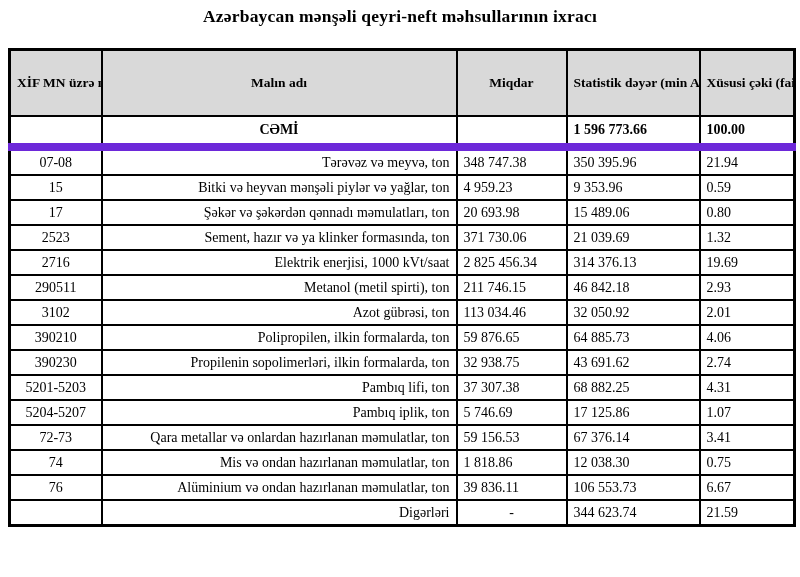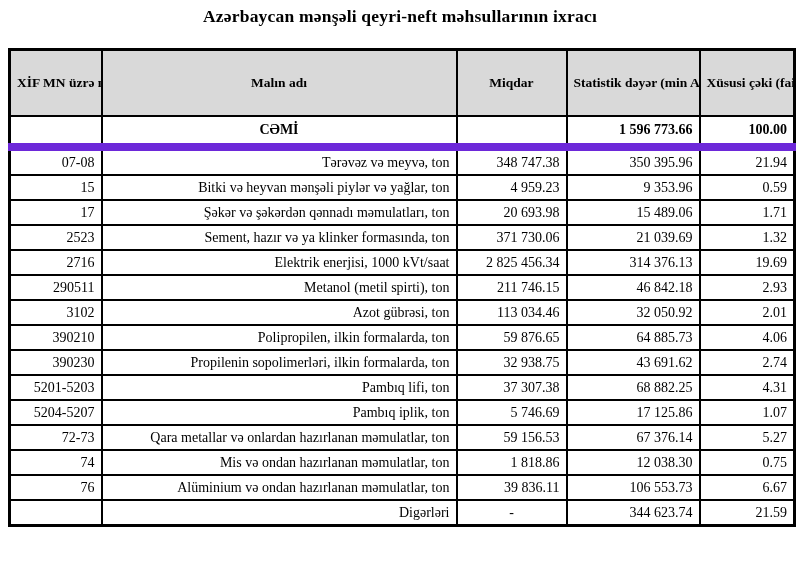--- a/index.html
+++ b/index.html
@@ -46,23 +46,23 @@
     white-space: normal;
     line-height: 1.25;
     font-size: 13.5px;
   }
   tr.total-row td {
     height: 26px;
     font-weight: bold;
     border-bottom: 8px solid #6d28d9;
   }
   tbody td { height: 23px; vertical-align: middle; }
-  .c-code { text-align: right; padding-left: 8px; }
+  .c-code { text-align: center; padding-left: 8px; }
   .c-name { text-align: right; padding-left: 8px; }
-  .c-num  { text-align: right; padding-right: 6px; }
+  .c-num  { padding-right: 6px; }
   .c-center { text-align: center; }
 </style>
 </head>
 <body>
 
 <div class="page">
 
   <h1 class="doc-title">Azərbaycan mənşəli qeyri-neft məhsullarının ixracı</h1>
 
   <table class="export-table">
@@ -102,21 +102,21 @@
         <td class="c-name">Bitki və heyvan mənşəli piylər və yağlar, ton</td>
         <td class="c-num">4 959.23</td>
         <td class="c-num">9 353.96</td>
         <td class="c-num">0.59</td>
       </tr>
       <tr>
         <td class="c-code">17</td>
         <td class="c-name">Şəkər və şəkərdən qənnadı məmulatları, ton</td>
         <td class="c-num">20 693.98</td>
         <td class="c-num">15 489.06</td>
-        <td class="c-num">1.71</td>
+        <td class="c-num">0.80</td>
       </tr>
       <tr>
         <td class="c-code">2523</td>
         <td class="c-name">Sement, hazır və ya klinker formasında, ton</td>
         <td class="c-num">371 730.06</td>
         <td class="c-num">21 039.69</td>
         <td class="c-num">1.32</td>
       </tr>
       <tr>
         <td class="c-code">2716</td>
@@ -165,21 +165,21 @@
         <td class="c-name">Pambıq iplik, ton</td>
         <td class="c-num">5 746.69</td>
         <td class="c-num">17 125.86</td>
         <td class="c-num">1.07</td>
       </tr>
       <tr>
         <td class="c-code">72-73</td>
         <td class="c-name">Qara metallar və onlardan hazırlanan məmulatlar, ton</td>
         <td class="c-num">59 156.53</td>
         <td class="c-num">67 376.14</td>
-        <td class="c-num">5.27</td>
+        <td class="c-num">3.41</td>
       </tr>
       <tr>
         <td class="c-code">74</td>
         <td class="c-name">Mis və ondan hazırlanan məmulatlar, ton</td>
         <td class="c-num">1 818.86</td>
         <td class="c-num">12 038.30</td>
         <td class="c-num">0.75</td>
       </tr>
       <tr>
         <td class="c-code">76</td>

